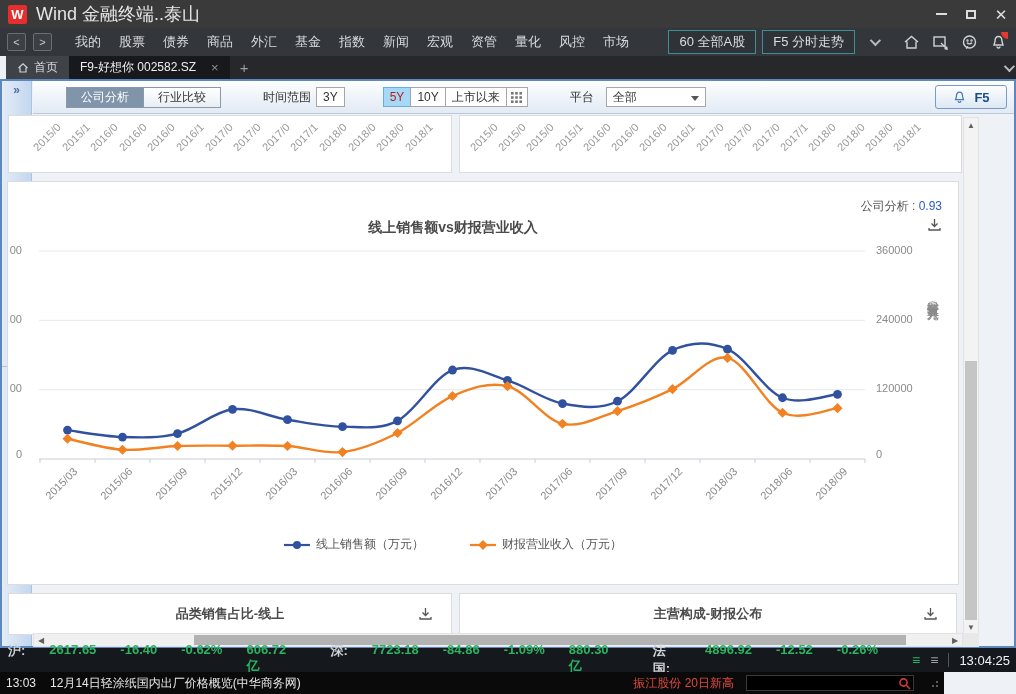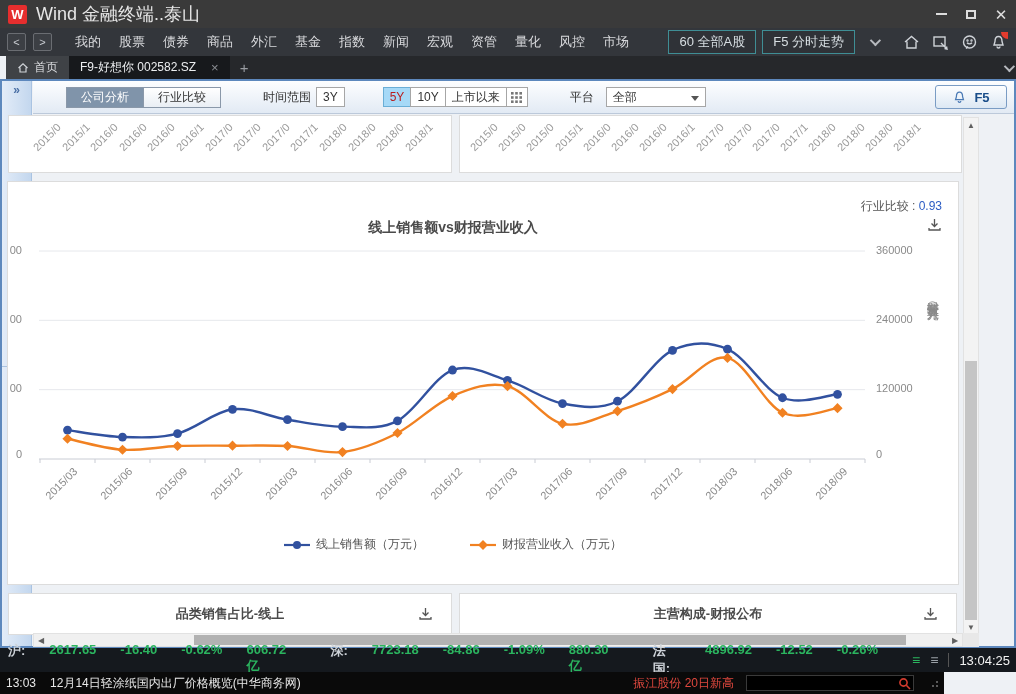--- a/index.html
+++ b/index.html
@@ -289,21 +289,21 @@
         <span class="datelabel" style="left: 294px; top: 27px;">2017/0</span>
         <span class="datelabel" style="left: 322.2px; top: 27px;">2017/1</span>
         <span class="datelabel" style="left: 350.4px; top: 27px;">2018/0</span>
         <span class="datelabel" style="left: 378.6px; top: 27px;">2018/0</span>
         <span class="datelabel" style="left: 406.8px; top: 27px;">2018/0</span>
         <span class="datelabel" style="left: 435px; top: 27px;">2018/1</span>
       </div>
 
     <div class="panel main-panel">
       <div class="corr">
-        <span>行业比较 :</span> <b>0.93</b>
+        <span>公司分析 :</span> <b>0.93</b>
       </div>
       <div class="dl main-dl">
         <svg width="15" height="14" viewBox="0 0 15 14">
             <path d="M7.5 1 V8 M4.5 5.5 L7.5 8.5 L10.5 5.5 M2 10 V12 H13 V10"></path>
           </svg>
       </div>
       <div class="chart-title">线上销售额vs财报营业收入</div>
       <svg id="plot" width="952" height="404" viewBox="0 0 952 404" style="position:absolute;left:0;top:0">
           <line x1="31" y1="69" x2="857" y2="69" stroke="#e6e8ec" stroke-width="1"></line>
           <line x1="31" y1="138.33" x2="857" y2="138.33" stroke="#e6e8ec" stroke-width="1"></line>

